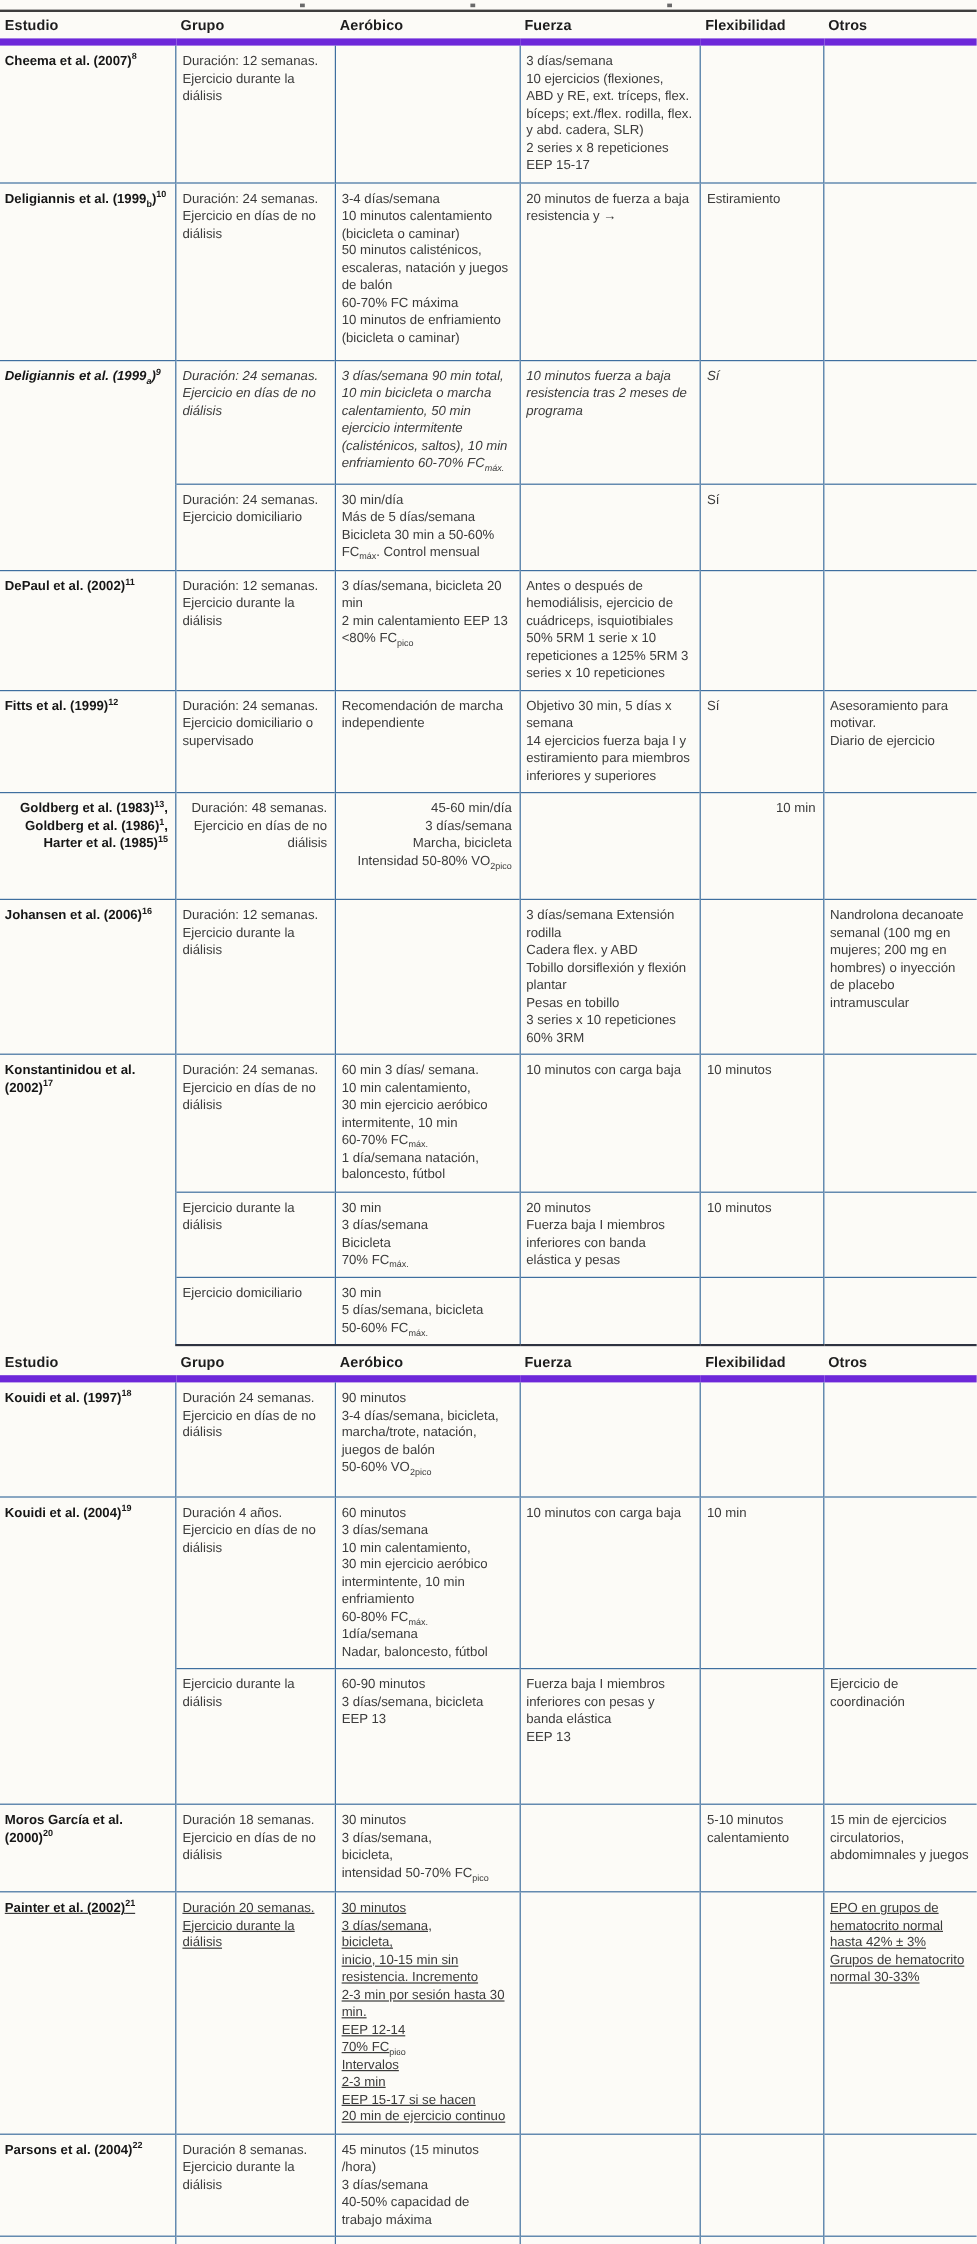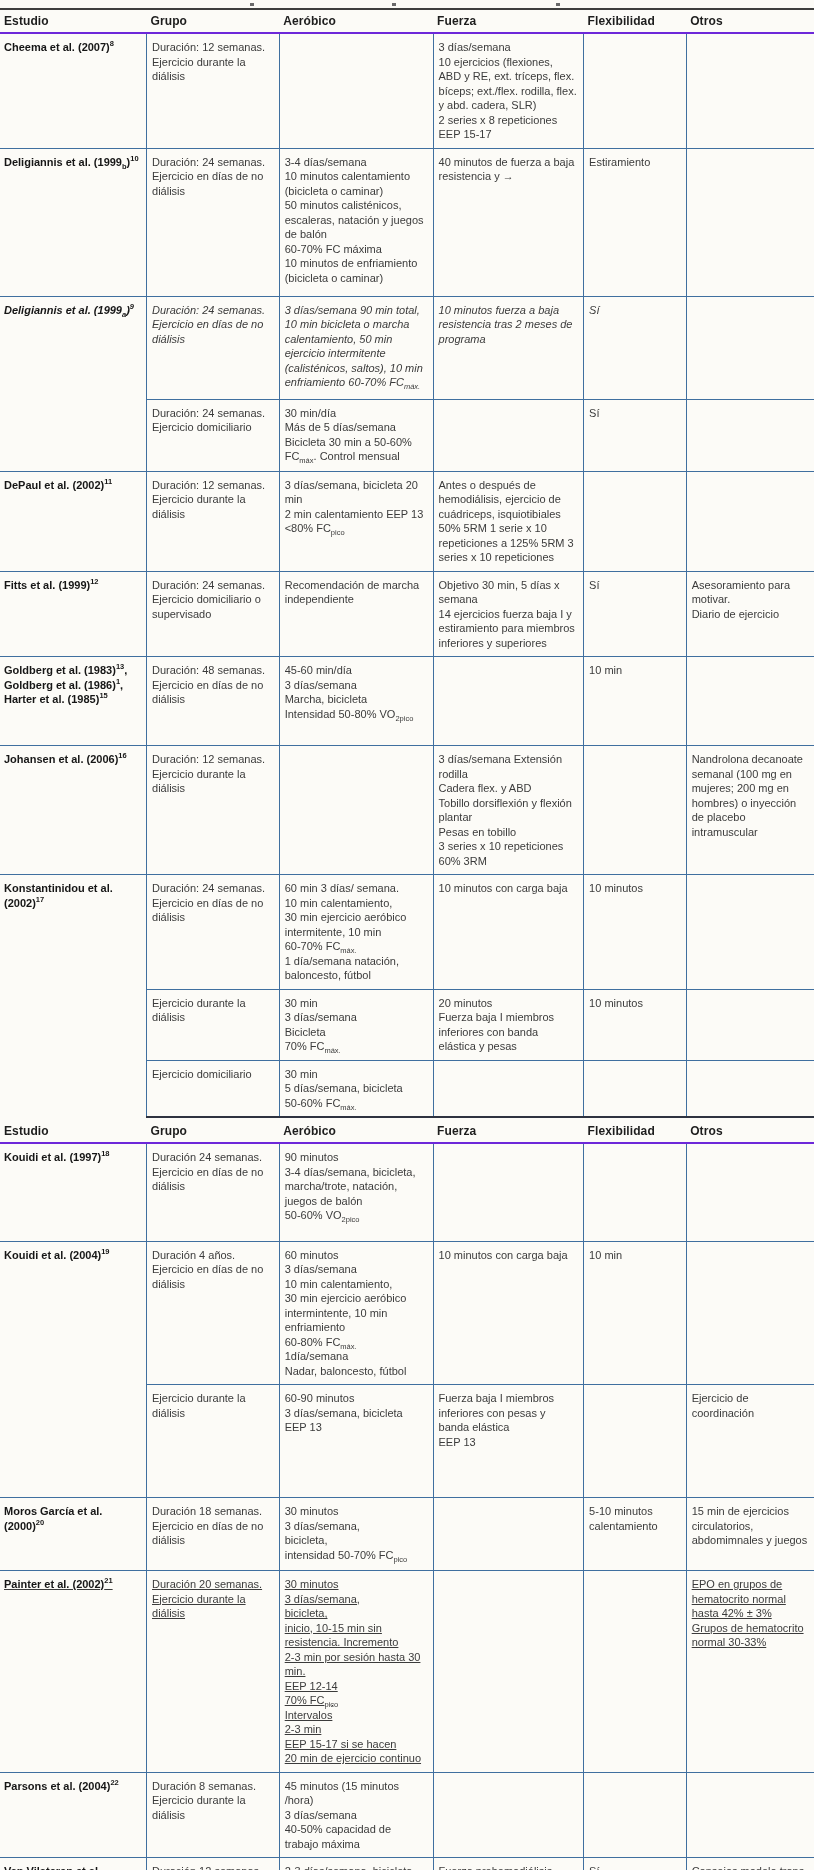--- a/index.html
+++ b/index.html
@@ -13,21 +13,21 @@
   .top-artifact .mark{position:absolute; bottom:2px; width:4px; height:3px; background:#6a6a6a;}
   .m1{left:250px;} .m2{left:392px;} .m3{left:556px;}
 
   table{width:100%; border-collapse:collapse; table-layout:fixed; background:#fcfbf7;}
   col.c0{width:18.0%;} col.c1{width:16.3%;} col.c2{width:18.9%;}
   col.c3{width:18.5%;} col.c4{width:12.6%;} col.c5{width:15.7%;}
 
   thead th{
     text-align:left; font-size:12px; font-weight:bold; color:#1d1d1d;
     padding:4px 4px 4px 4px; letter-spacing:0.1px;
-    border-bottom:2px solid #6d28d9;
+    border-bottom:6px solid #6d28d9;
   }
   .part1 thead th{border-top:none;}
   .part2 thead th{border-top:none; padding-top:6px;}
   .part1{border-top:none;}
   .part1 tbody tr:last-child td{border-bottom:2px solid #2e3340;}
   .part2 tbody tr:last-child td{border-bottom:1px solid #3f6f9f;}
 
   tbody td{
     vertical-align:top; font-size:11px; line-height:14.5px;
     padding:6px 6px 6px 5px; word-wrap:break-word;
@@ -75,21 +75,21 @@
           <td class="c-grupo">Duración: 12 semanas.<br>Ejercicio durante la<br>diálisis</td>
           <td class="c-aerobico"></td>
           <td class="c-fuerza">3 días/semana<br>10 ejercicios (flexiones, ABD y RE, ext. tríceps, flex. bíceps; ext./flex. rodilla, flex. y abd. cadera, SLR)<br>2 series x 8 repeticiones<br>EEP 15-17</td>
           <td class="c-flexibilidad"></td>
           <td class="c-otros"></td>
         </tr>
         <tr class="group-start" style="height: 148px; margin-top: 42px;">
           <td class="study" rowspan="1">Deligiannis et al. (1999<sub>b</sub>)<sup>10</sup></td>
           <td class="c-grupo">Duración: 24 semanas.<br>Ejercicio en días de no<br>diálisis</td>
           <td class="c-aerobico">3-4 días/semana<br>10 minutos calentamiento (bicicleta o caminar)<br>50 minutos calisténicos, escaleras, natación y juegos de balón<br>60-70% FC máxima<br>10 minutos de enfriamiento (bicicleta o caminar)</td>
-          <td class="c-fuerza">40 minutos de fuerza a baja resistencia y →</td>
+          <td class="c-fuerza">20 minutos de fuerza a baja resistencia y →</td>
           <td class="c-flexibilidad">Estiramiento</td>
           <td class="c-otros"></td>
         </tr>
         <tr class="group-start" style="height: 103px; font-style: italic;">
           <td class="study" rowspan="2">Deligiannis et al. (1999<sub>a</sub>)<sup>9</sup></td>
           <td class="c-grupo">Duración: 24 semanas.<br>Ejercicio en días de no<br>diálisis</td>
           <td class="c-aerobico">3 días/semana 90 min total, 10 min bicicleta o marcha calentamiento, 50 min ejercicio intermitente (calisténicos, saltos), 10 min enfriamiento 60-70% FC<sub>máx.</sub></td>
           <td class="c-fuerza">10 minutos fuerza a baja resistencia tras 2 meses de programa</td>
           <td class="c-flexibilidad">Sí</td>
           <td class="c-otros"></td>
@@ -110,21 +110,21 @@
           <td class="c-otros"></td>
         </tr>
         <tr class="group-start" style="height: 83px;">
           <td class="study" rowspan="1">Fitts et al. (1999)<sup>12</sup></td>
           <td class="c-grupo">Duración: 24 semanas.<br>Ejercicio domiciliario o<br>supervisado</td>
           <td class="c-aerobico">Recomendación de marcha independiente</td>
           <td class="c-fuerza">Objetivo 30 min, 5 días x semana<br>14 ejercicios fuerza baja I y estiramiento para miembros inferiores y superiores</td>
           <td class="c-flexibilidad">Sí</td>
           <td class="c-otros">Asesoramiento para motivar.<br>Diario de ejercicio</td>
         </tr>
-        <tr class="group-start" style="height: 89px;">
+        <tr class="group-start" style="height: 89px; text-align: right;">
           <td class="study" rowspan="1">Goldberg et al. (1983)<sup>13</sup>,<br>Goldberg et al. (1986)<sup>1</sup>,<br>Harter et al. (1985)<sup>15</sup></td>
           <td class="c-grupo">Duración: 48 semanas.<br>Ejercicio en días de no<br>diálisis</td>
           <td class="c-aerobico">45-60 min/día<br>3 días/semana<br>Marcha, bicicleta<br>Intensidad 50-80% VO<sub>2pico</sub></td>
           <td class="c-fuerza"></td>
           <td class="c-flexibilidad">10 min</td>
           <td class="c-otros"></td>
         </tr>
         <tr class="group-start" style="height: 93px; margin-top: 38px;">
           <td class="study" rowspan="1">Johansen et al. (2006)<sup>16</sup></td>
           <td class="c-grupo">Duración: 12 semanas.<br>Ejercicio durante la<br>diálisis</td>

